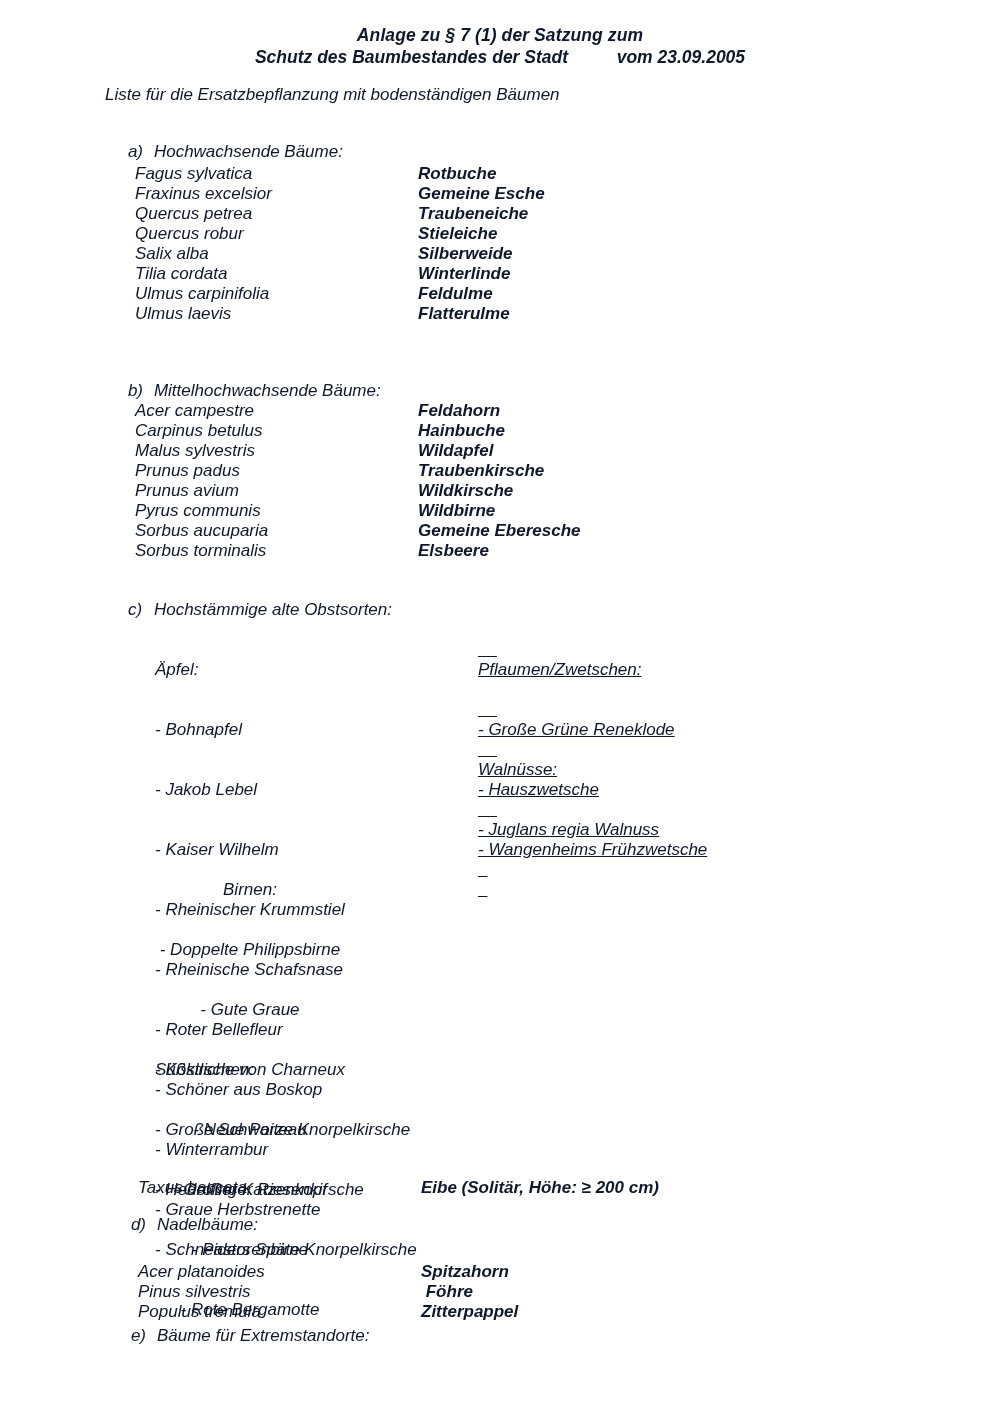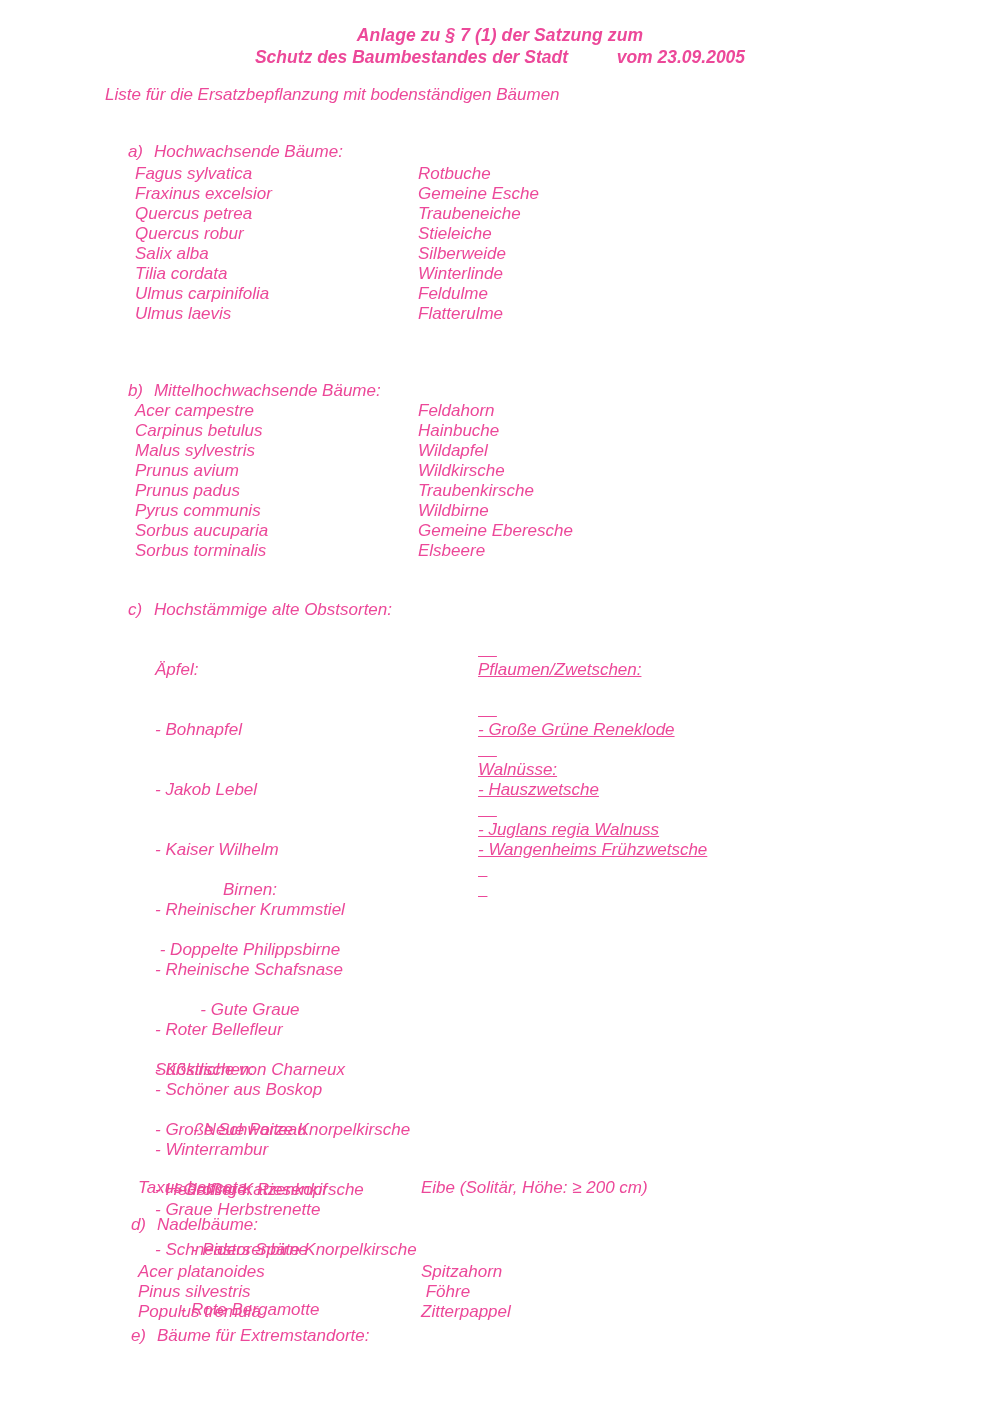--- a/index.html
+++ b/index.html
@@ -6,21 +6,21 @@
   html, body {
     margin: 0;
     padding: 0;
     background: #ffffff;
   }
   .page {
     position: relative;
     width: 1000px;
     height: 1414px;
     background: #ffffff;
-    color: #ec4899;
+    color: #0f172a;
     font-family: "Liberation Sans", "DejaVu Sans", sans-serif;
     font-style: italic;
     font-size: 17px;
     line-height: 20px;
     overflow: hidden;
     box-sizing: border-box;
   }
 
   
   .doc-title {
@@ -65,20 +65,21 @@
     white-space: pre;
   }
   .two-col .lat {
     display: inline-block;
     width: 283px;
     vertical-align: top;
   }
   .two-col .ger {
     display: inline-block;
     vertical-align: top;
+    font-weight: bold;
   }
 
   .simple-list {
     position: absolute;
     white-space: pre;
   }
   .simple-list .lhead {
     height: 20px;
   }
   .simple-list .litem {
@@ -117,22 +118,22 @@
   </div>
 
   <div class="section-head" style="left:109px; top:361px;">
     <span class="marker">b)</span><span>Mittelhochwachsende Bäume:</span>
   </div>
 
   <div class="two-col" style="left:135px; top:401px;">
     <div class="row"><span class="lat">Acer campestre</span><span class="ger">Feldahorn</span></div>
     <div class="row"><span class="lat">Carpinus betulus</span><span class="ger">Hainbuche</span></div>
     <div class="row"><span class="lat">Malus sylvestris</span><span class="ger">Wildapfel</span></div>
+    <div class="row"><span class="lat">Prunus padus</span><span class="ger">Traubenkirsche</span></div>
     <div class="row"><span class="lat">Prunus avium</span><span class="ger">Wildkirsche</span></div>
-    <div class="row"><span class="lat">Prunus padus</span><span class="ger">Traubenkirsche</span></div>
     <div class="row"><span class="lat">Pyrus communis</span><span class="ger">Wildbirne</span></div>
     <div class="row"><span class="lat">Sorbus aucuparia</span><span class="ger">Gemeine Eberesche</span></div>
     <div class="row"><span class="lat">Sorbus torminalis</span><span class="ger">Elsbeere</span></div>
   </div>
 
   <div class="section-head" style="left:109px; top:580px;">
     <span class="marker">c)</span><span>Hochstämmige alte Obstsorten:</span>
   </div>
 
   <div class="simple-list col-left" style="top:620px;">

